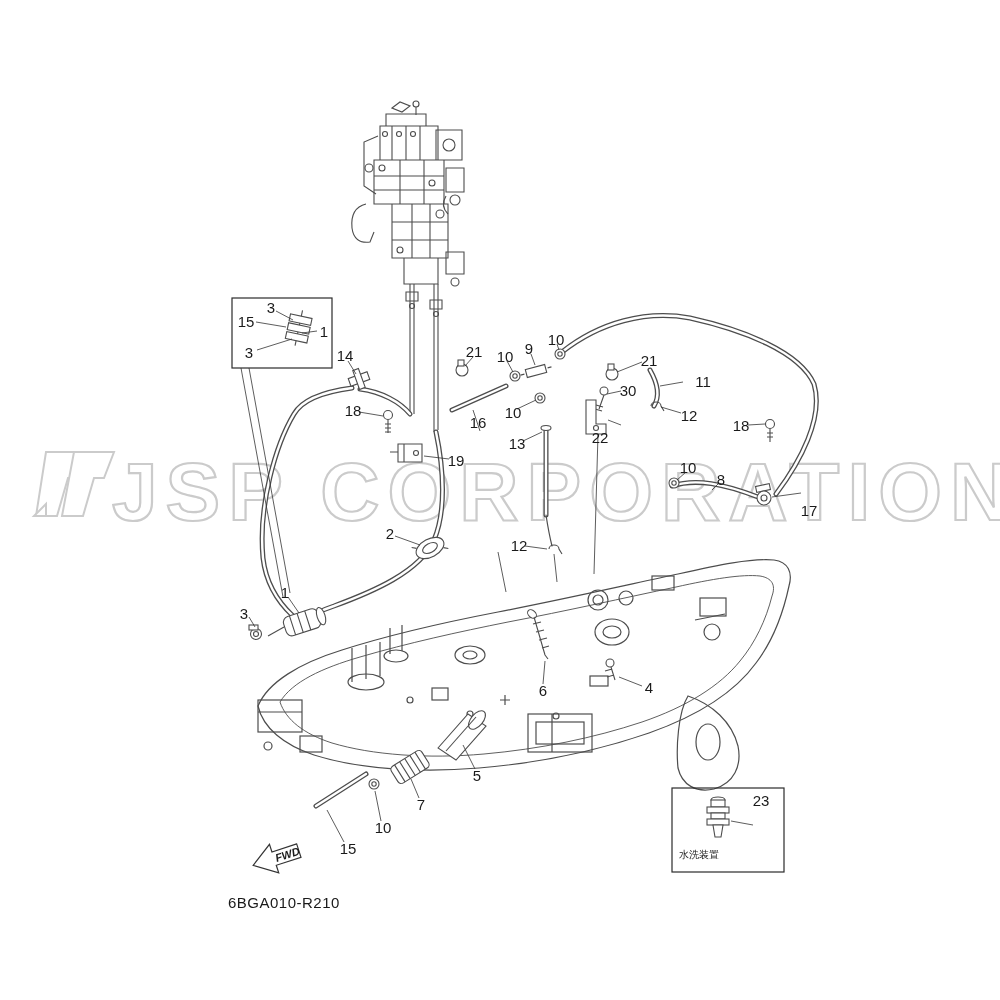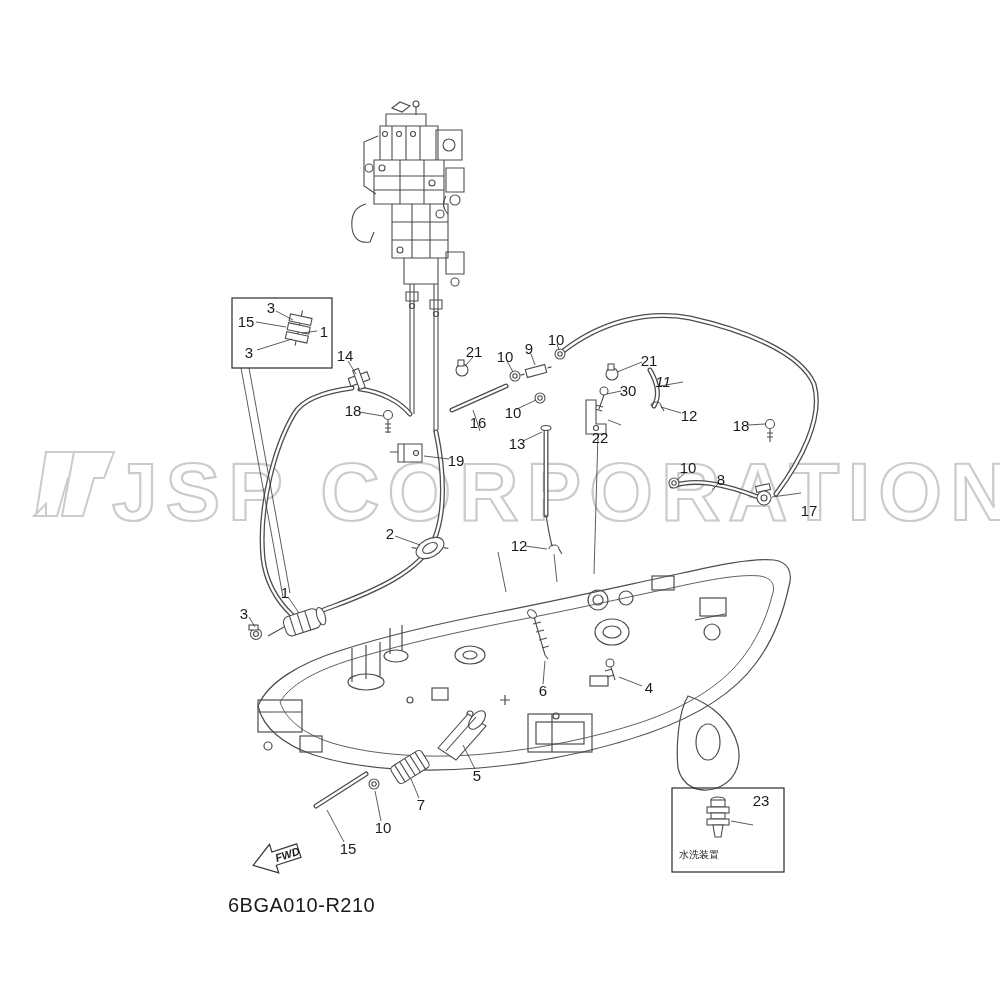--- a/index.html
+++ b/index.html
@@ -1,21 +1,21 @@
 <!DOCTYPE html>
 <html><head>
 <meta charset="utf-8">
 <style>
   html,body{margin:0;padding:0;background:#fff;}
   .stage{position:relative;width:1000px;height:1000px;background:#fff;overflow:hidden;
          font-family:"Liberation Sans",sans-serif;}
   .stage svg{position:absolute;left:0;top:0;}
   .callout{position:absolute;transform:translate(-50%,-50%);font-size:15px;color:#1a1a1a;
            font-family:"Liberation Sans",sans-serif;white-space:nowrap;}
-  .code{position:absolute;left:228px;top:894px;font-size:20px;color:#1a1a1a;letter-spacing:.5px;}
+  .code{position:absolute;left:228px;top:894px;font-size:15px;color:#1a1a1a;letter-spacing:.5px;}
   .legend-label{position:absolute;left:679px;top:848px;font-size:10px;color:#1a1a1a;}
   .wm-text{font-family:"Liberation Sans",sans-serif;font-weight:bold;font-size:82px;
            letter-spacing:8px;fill:#ffffff;stroke:#cbcbcb;stroke-width:2.2px;}
   .fwd-text{font-family:"Liberation Sans",sans-serif;font-weight:bold;font-style:italic;
             font-size:11px;fill:#1a1a1a;}
 </style>
 </head>
 <body>
 
 <div class="stage">
@@ -251,21 +251,21 @@
       <span class="callout" style="left: 271px; top: 307px;">3</span>
       <span class="callout" style="left: 246px; top: 321px;">15</span>
       <span class="callout" style="left: 324px; top: 331px;">1</span>
       <span class="callout" style="left: 249px; top: 352px;">3</span>
       <span class="callout" style="left: 345px; top: 355px;">14</span>
       <span class="callout" style="left: 474px; top: 351px;">21</span>
       <span class="callout" style="left: 505px; top: 356px;">10</span>
       <span class="callout" style="left: 529px; top: 348px;">9</span>
       <span class="callout" style="left: 556px; top: 339px;">10</span>
       <span class="callout" style="left: 649px; top: 360px;">21</span>
-      <span class="callout" style="left: 663px; top: 381px; font-style: italic;">11</span>
+      <span class="callout" style="left: 703px; top: 381px;">11</span>
       <span class="callout" style="left: 628px; top: 390px;">30</span>
       <span class="callout" style="left: 689px; top: 415px;">12</span>
       <span class="callout" style="left: 353px; top: 410px;">18</span>
       <span class="callout" style="left: 513px; top: 412px;">10</span>
       <span class="callout" style="left: 478px; top: 422px;">16</span>
       <span class="callout" style="left: 517px; top: 443px;">13</span>
       <span class="callout" style="left: 600px; top: 427px; margin-top: 10px;">22</span>
       <span class="callout" style="left: 741px; top: 425px;">18</span>
       <span class="callout" style="left: 456px; top: 460px;">19</span>
       <span class="callout" style="left: 688px; top: 467px;">10</span>

